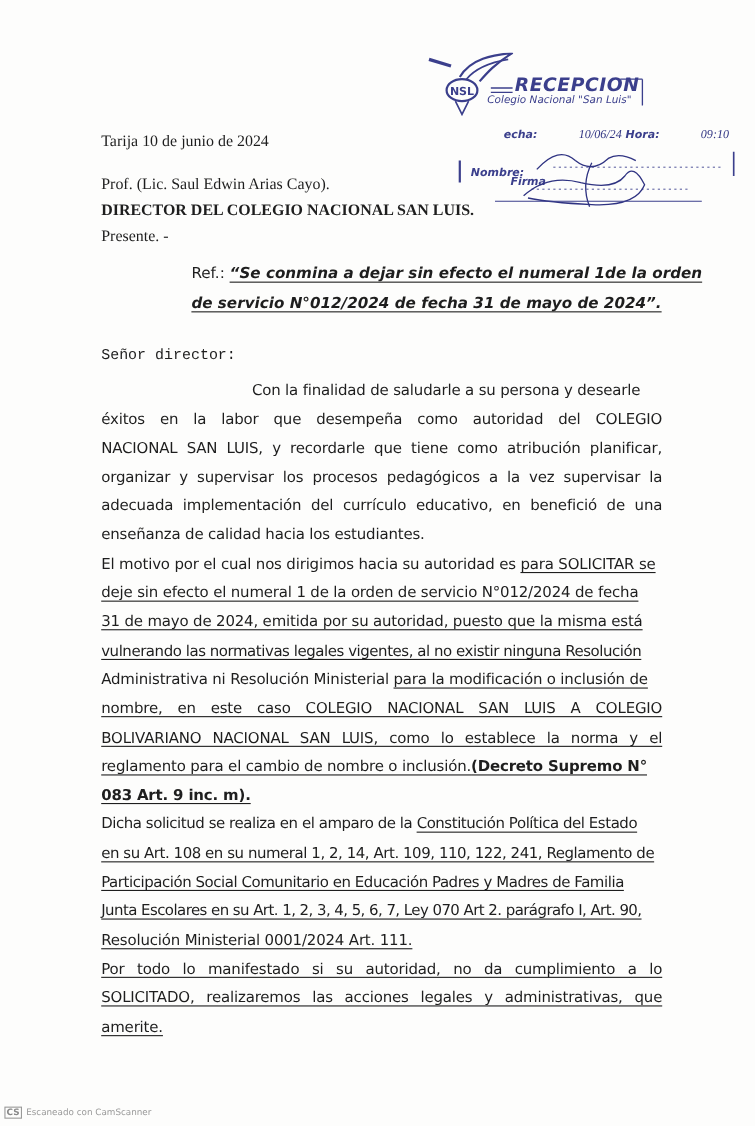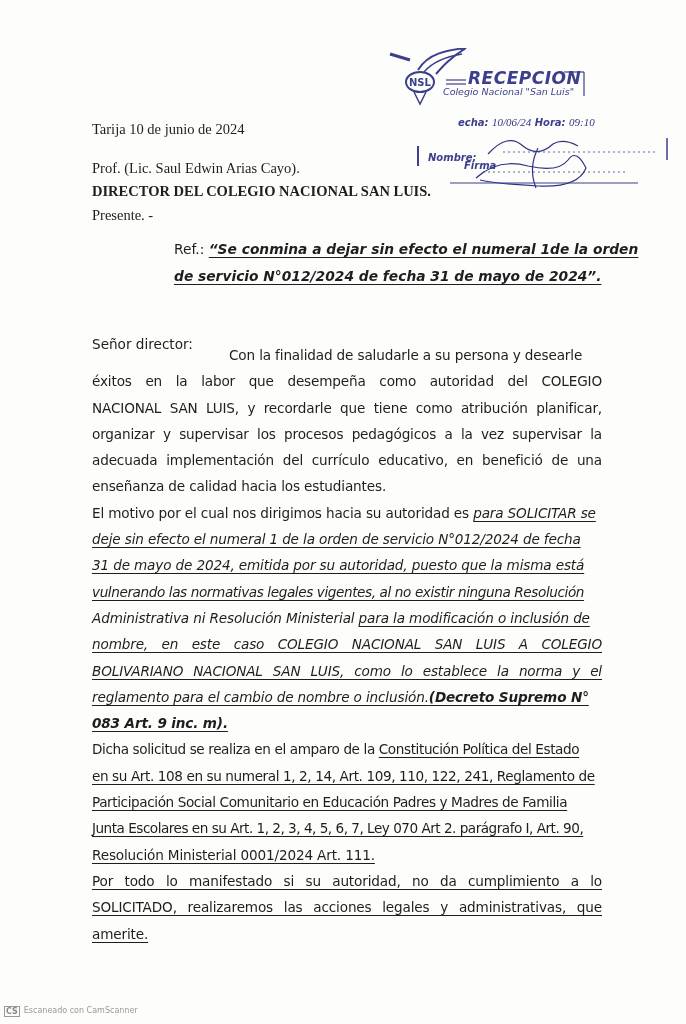--- a/index.html
+++ b/index.html
@@ -18,30 +18,30 @@
   .ref-line { height: 27px; line-height: 27px; white-space: nowrap; }
   .ref-em { font-weight: bold; font-style: italic; text-decoration: underline; text-underline-offset: 3px; }
 
   .body-text {
     position: absolute; left: 92px; width: 510px;
     font-size: 13.6px; letter-spacing: -0.15px;
   }
   .line { height: 26.3px; line-height: 26.3px; white-space: nowrap; }
   .just { text-align: justify; text-align-last: justify; white-space: normal; }
   .u { text-decoration: underline; text-underline-offset: 3px; }
-  .i { font-style: italic; }
+  .i { }
   .b { font-weight: bold; }
 
   
   .stamp { position: absolute; left: 388px; top: 48px; width: 290px; height: 145px; color: #3b3f8c; }
   .stamp .title { position: absolute; left: 80px; top: 20px; font-size: 17px; font-style: italic; font-weight: bold; letter-spacing: 0.5px; }
   .stamp .sub { position: absolute; left: 55px; top: 38px; font-size: 9.5px; font-style: italic; }
   .stamp .row { position: absolute; font-size: 10px; font-style: italic; font-weight: bold; }
-  .stamp .hand { font-family: "Liberation Serif", serif; font-style: italic; color: #2f3382; font-size: 11px; font-weight: normal; }
-  .footer { position: absolute; left: 4px; top: 1006px; font-size: 8px; color: #9a9a9a; display: flex; gap: 4px; }
+  .stamp .hand { font-family: "Liberation Serif", serif; font-style: italic; color: #2f3382; font-size: 11px; font-weight: normal; margin-left: 34px; }
+  .footer { position: absolute; left: 4px; top: 1006px; font-size: 8px; color: #9a9a9a; display: flex; align-items: center; gap: 4px; }
   .cs-icon { border: 1px solid #999; font-size: 8px; padding: 0 1px; color: #888; font-weight: bold; }
 </style>
 </head>
 <body>
 
 <div class="abs serif hdr" style="left:92px; top:121px;text-align:right;">Tarija 10 de junio de 2024</div>
 <div class="abs serif hdr" style="left:92px; top:160px;">Prof. (Lic. Saul Edwin Arias Cayo).</div>
 <div class="abs serif hdr bold" style="left:92px; top:183px;">DIRECTOR DEL COLEGIO NACIONAL SAN LUIS.</div>
 <div class="abs serif hdr" style="left:92px; top:207px;">Presente. -</div>
 
@@ -88,21 +88,21 @@
 
 <div class="ref-wrap sans">
   <div class="ref-line">
     <span>Ref.: </span><span class="ref-em">“Se conmina a dejar sin efecto el numeral 1de la orden</span>
   </div>
   <div class="ref-line">
     <span class="ref-em">de servicio N°012/2024 de fecha 31 de mayo de 2024”.</span>
   </div>
 </div>
 
-<div class="abs sans" style="left:92px; top:336px; font-size:13.6px;">Señor director:</div>
+<div class="abs sans" style="left:92px; top:316px; font-size:13.6px;font-family:Liberation Mono, monospace;">Señor director:</div>
 
 <div class="body-text sans" style="top:342px;">
 
   <div class="line" style="padding-left:137px;"><span>Con la finalidad de saludarle a su persona y desearle</span></div>
   <div class="line just">éxitos en la labor que desempeña como autoridad del COLEGIO</div>
   <div class="line just">NACIONAL SAN LUIS, y recordarle que tiene como atribución planificar,</div>
   <div class="line just">organizar y supervisar los procesos pedagógicos a la vez supervisar la</div>
   <div class="line just">adecuada implementación del currículo educativo, en benefició de una</div>
   <div class="line">enseñanza de calidad hacia los estudiantes.</div>
 

